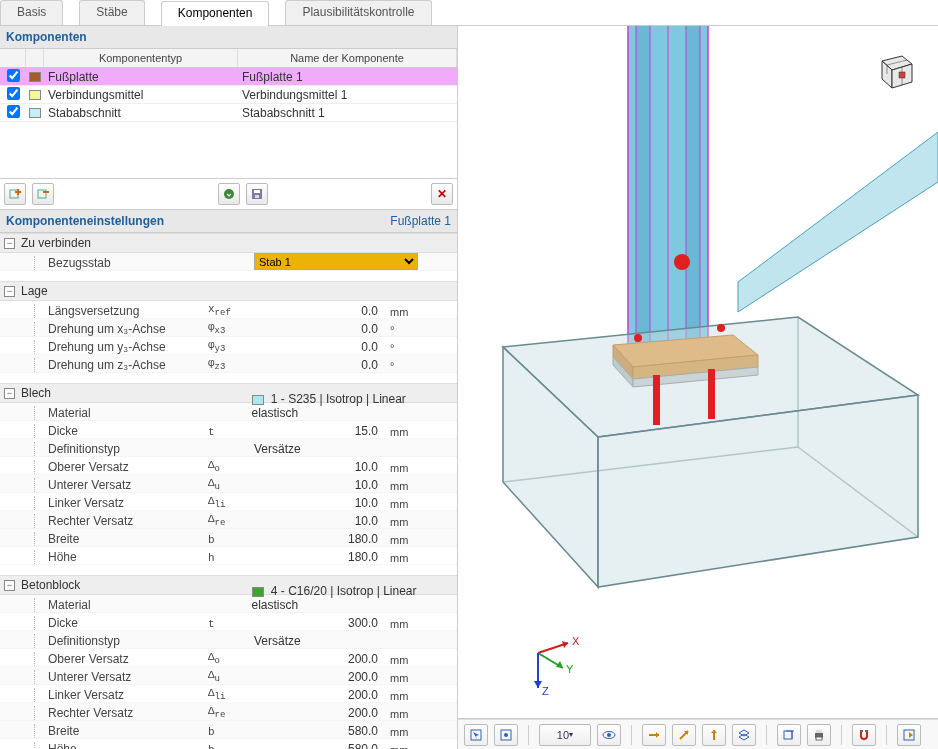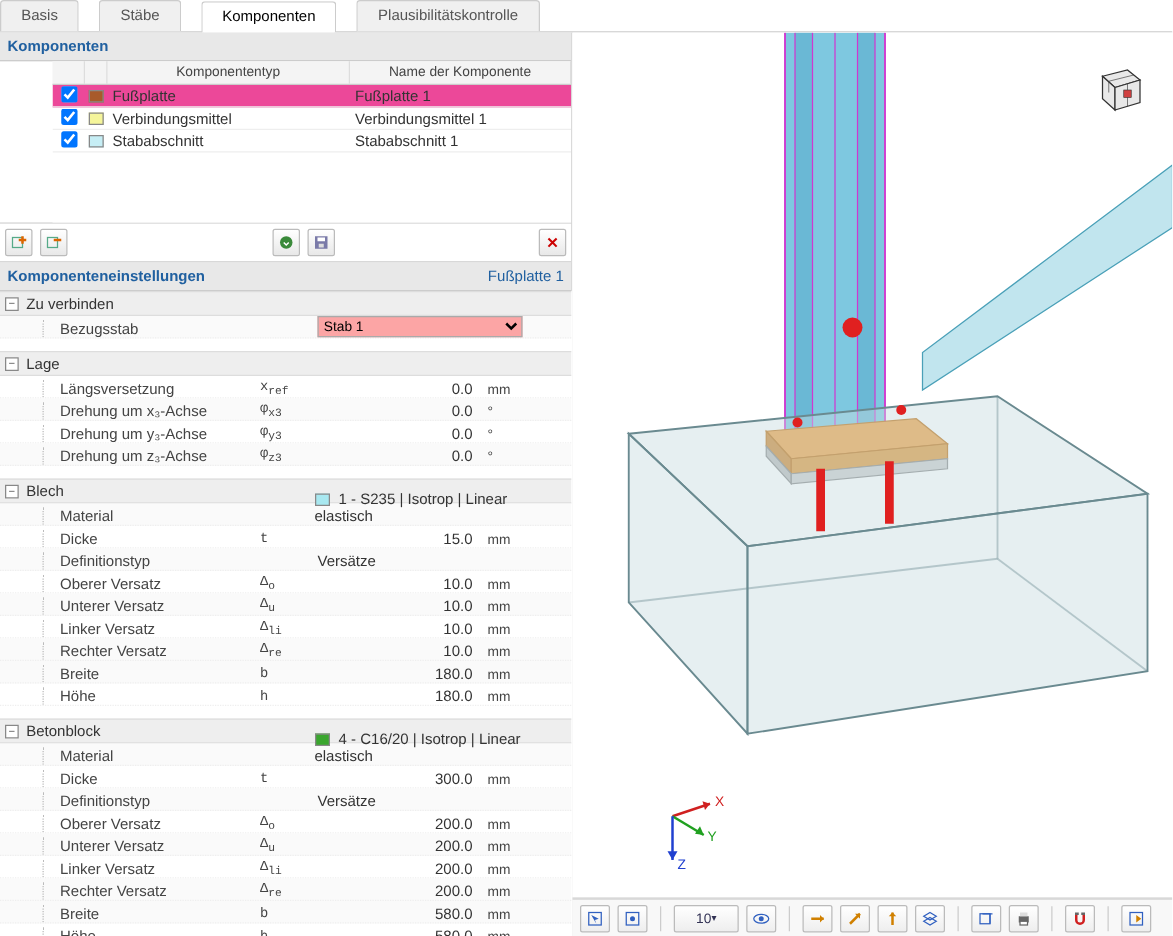--- a/index.html
+++ b/index.html
@@ -69,42 +69,41 @@
     justify-content: space-between;
     align-items: center;
   }
   .section-header .right {
     color: #2060a0;
     font-weight: normal;
   }
   
   .comp-table {
     border-bottom: 1px solid #ccc;
-    padding-left: 42px;
   }
   .comp-header-row {
     display: flex;
     background: #f4f4f4;
     border-bottom: 1px solid #ccc;
     font-size: 11px;
     color: #444;
   }
   .comp-header-row > div {
     padding: 3px 6px;
     border-right: 1px solid #ddd;
     text-align: center;
   }
   .comp-row {
     display: flex;
     border-bottom: 1px solid #eee;
     font-size: 12px;
     height: 18px;
     align-items: center;
   }
-  .comp-row.selected { background: #ec4899; }
+  .comp-row.selected { background: #f0abfc; }
   .comp-col-check { width: 26px; text-align: center; }
   .comp-col-color { width: 18px; display: flex; align-items: center; justify-content: center; }
   .color-swatch { width: 12px; height: 10px; border: 1px solid #888; }
   .comp-col-type { width: 194px; padding-left: 4px; }
   .comp-col-name { flex: 1; padding-left: 4px; }
   .comp-body { height: 110px; overflow: auto; background: #fff; }
   
   .comp-toolbar {
     display: flex;
     padding: 4px;
@@ -185,21 +184,21 @@
     padding-right: 8px;
     color: #333;
   }
   .prop-val.left { text-align: left; padding-left: 2px; }
   .prop-val .swatch-inline { display:inline-block; width:12px; height:10px; border:1px solid #888; vertical-align:middle; margin-right:4px;}
   .prop-val select {
     width: 100%;
     font-size: 11px;
     border: 1px solid #aaa;
     height: 17px;
-    background: #fca5a5;
+    background: #eab308;
   }
   .prop-unit {
     width: 40px;
     color: #444;
     padding-left: 4px;
     font-size: 11px;
   }
   
   .viewport {
     flex: 1;

